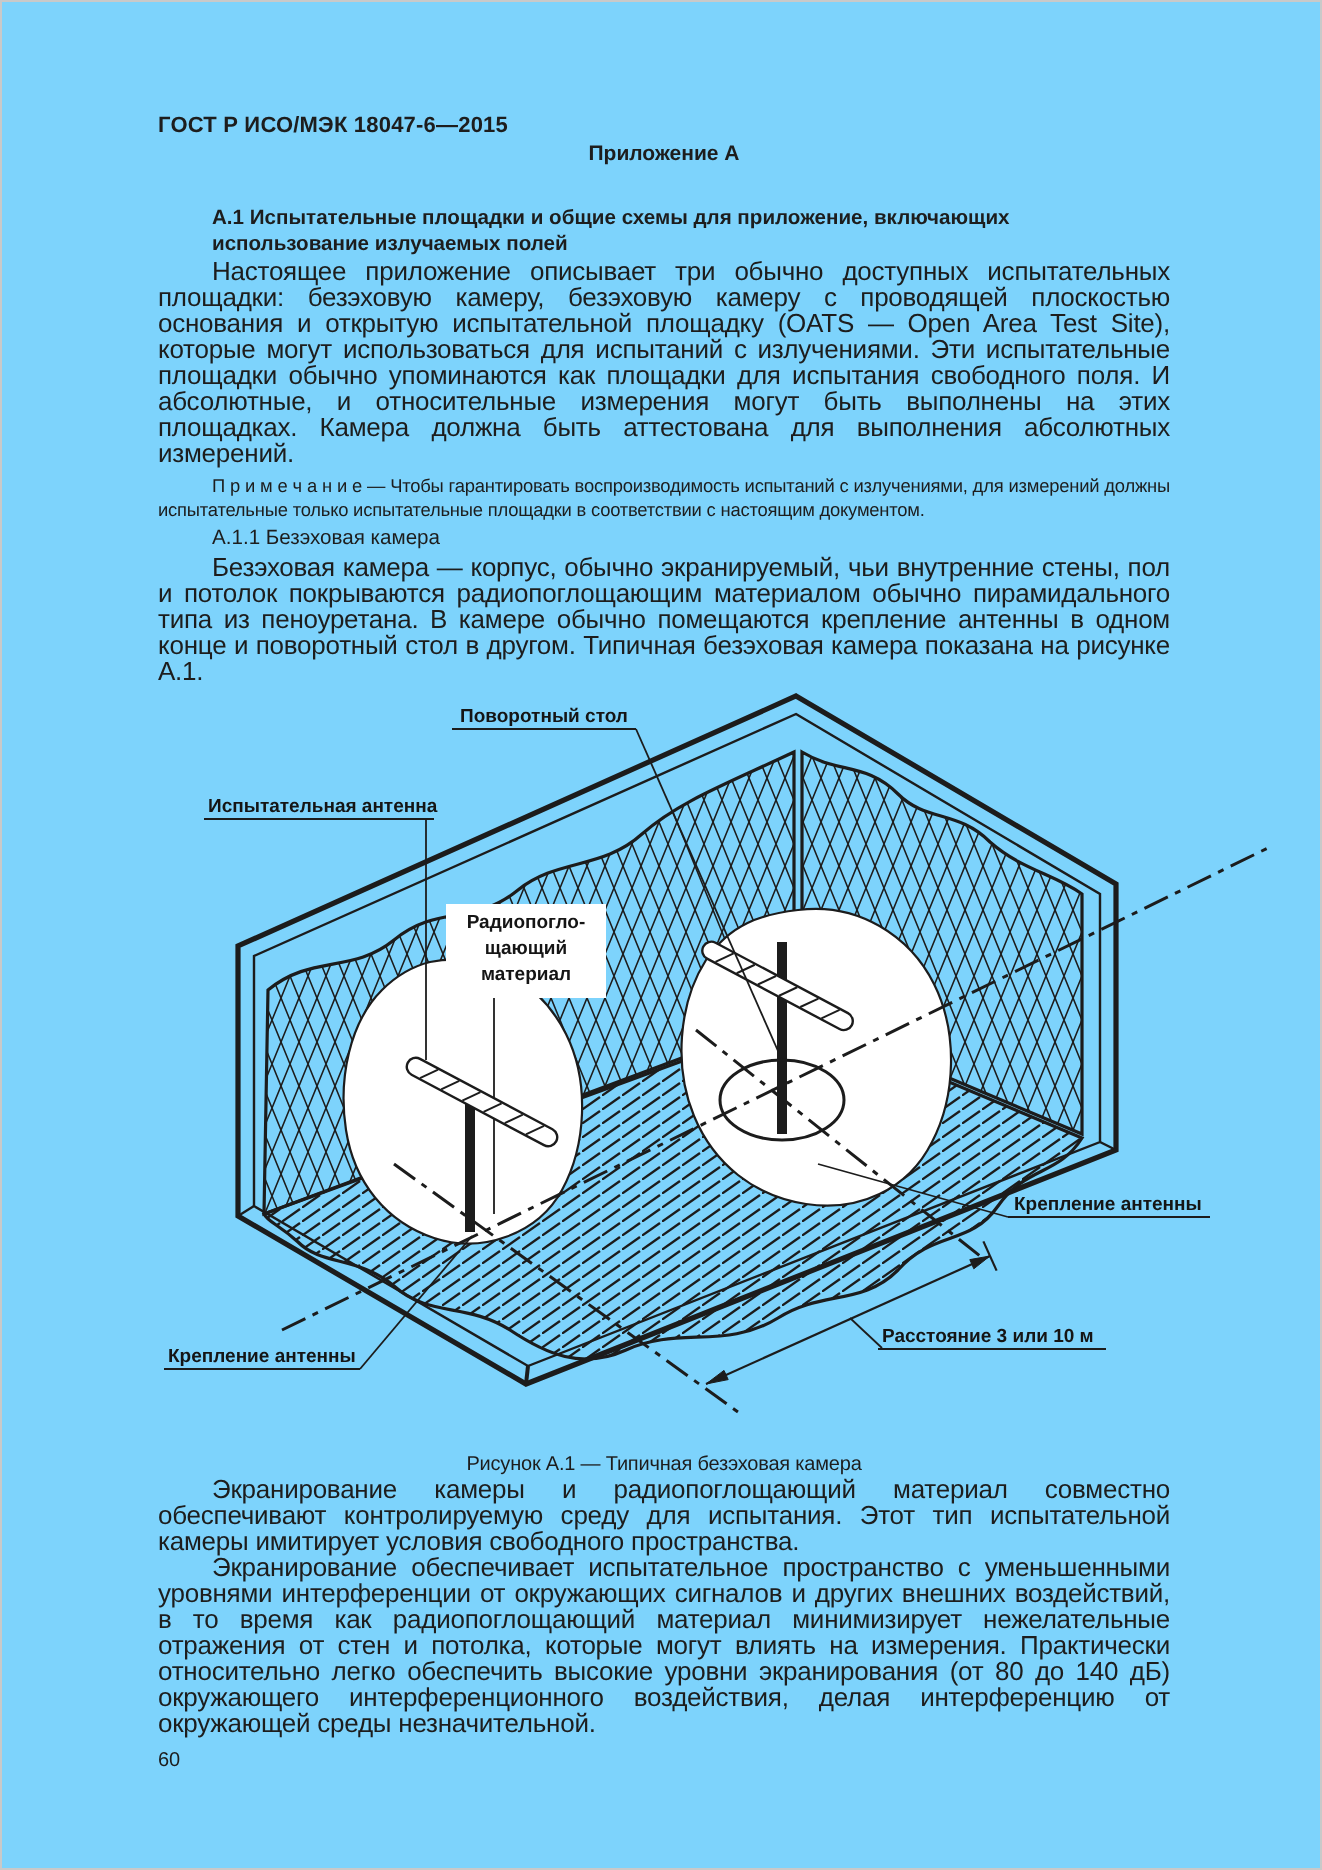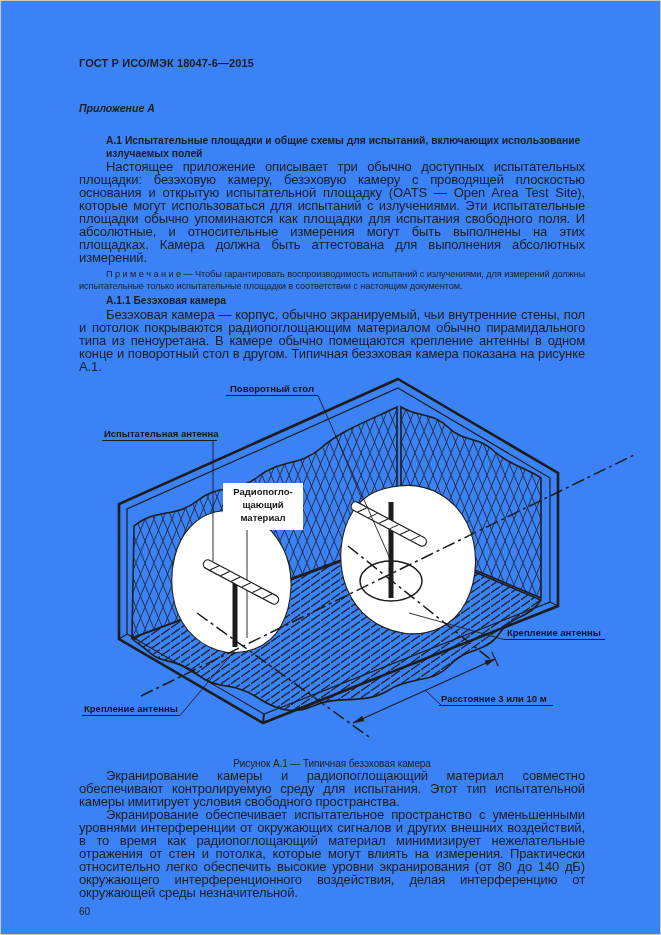--- a/index.html
+++ b/index.html
@@ -1,55 +1,55 @@
 <!DOCTYPE html>
 <html><head>
 <meta charset="utf-8">
 <style>
   html,body { margin:0; padding:0; background:#ffffff; }
   .page {
     position:relative;
     width:661px; height:935px;
     box-sizing:border-box;
-    background:#3b82f6;
+    background:#7dd3fc;
     border:1px solid #c9c9c9;
     font-family:"Liberation Sans", sans-serif;
     color:#1d1d1d;
     overflow:hidden;
   }
   .content { padding:0 75px 0 78px; }
   .doc-header { padding-top:56px; font-size:11px; font-weight:bold; letter-spacing:0.1px; }
-  .annex-label { margin-top:33px; font-size:10.5px; font-weight:bold; line-height:13px;font-style:italic; }
+  .annex-label { margin-top:2px; text-align:center; font-size:10.5px; font-weight:bold; line-height:13px; }
   .annex-type  { text-align:center; font-size:10.5px; font-weight:bold; line-height:13px; }
   .main-title  { margin-top:23px; text-align:center; font-size:11.5px; font-weight:bold; }
   .h-a1 { margin-top:19px; padding-left:27px; font-size:10.3px; font-weight:bold; line-height:13px; }
   p.body {
     margin:0; font-size:13px; line-height:13px;
     text-align:justify; text-indent:27px; letter-spacing:-0.12px;
   }
   p.note {
     margin:4px 0 2px 0; font-size:9.2px; line-height:12px;
     text-align:justify; text-indent:27px; letter-spacing:-0.1px;
   }
-  .h-a11 { margin-top:2px; margin-bottom:1px; padding-left:27px; font-size:10.3px; font-weight:bold; line-height:13px; }
+  .h-a11 { margin-top:2px; margin-bottom:1px; padding-left:27px; font-size:10.3px; font-weight:normal; line-height:13px; }
   figure.fig { margin:3px 0 0 0; padding:0; }
   .diagram { display:block; }
   .diagram text { font-family:"Liberation Sans", sans-serif; font-size:9.5px; font-weight:bold; fill:#151515; }
   .caption { margin-top:20px; text-align:center; font-size:10px; letter-spacing:-0.1px; }
   .closing-1 { margin-top:15px; }
   .page-num { margin-top:7px; font-size:10px; }
 </style>
 </head>
 <body>
 
 <div class="page">
   <div class="content">
     <div class="doc-header">ГОСТ Р ИСО/МЭК 18047-6—2015</div>
     <div class="annex-label">Приложение А</div>
-    <div class="h-a1">А.1 Испытательные площадки и общие схемы для испытаний, включающих использование излучаемых полей</div>
+    <div class="h-a1">А.1 Испытательные площадки и общие схемы для приложение, включающих использование излучаемых полей</div>
     <p class="body">Настоящее приложение описывает три обычно доступных испытательных площадки: безэховую камеру, безэховую камеру с проводящей плоскостью основания и открытую испытательной площадку (OATS — Open Area Test Site), которые могут использоваться для испытаний с излучениями. Эти испытательные площадки обычно упоминаются как площадки для испытания свободного поля. И абсолютные, и относительные измерения могут быть выполнены на этих площадках. Камера должна быть аттестована для выполнения абсолютных измерений.</p>
     <p class="note">П р и м е ч а н и е — Чтобы гарантировать воспроизводимость испытаний с излучениями, для измерений должны испытательные только испытательные площадки в соответствии с настоящим документом.</p>
     <div class="h-a11">А.1.1 Безэховая камера</div>
     <p class="body">Безэховая камера — корпус, обычно экранируемый, чьи внутренние стены, пол и потолок покрываются радиопоглощающим материалом обычно пирамидального типа из пеноуретана. В камере обычно помещаются крепление антенны в одном конце и поворотный стол в другом. Типичная безэховая камера показана на рисунке А.1.</p>
   </div>
 
   <figure class="fig">
     <svg class="diagram" width="661" height="362" viewBox="0 0 661 362" xmlns="http://www.w3.org/2000/svg">
       <defs>
         <pattern id="pWall" width="9" height="22" patternUnits="userSpaceOnUse">

